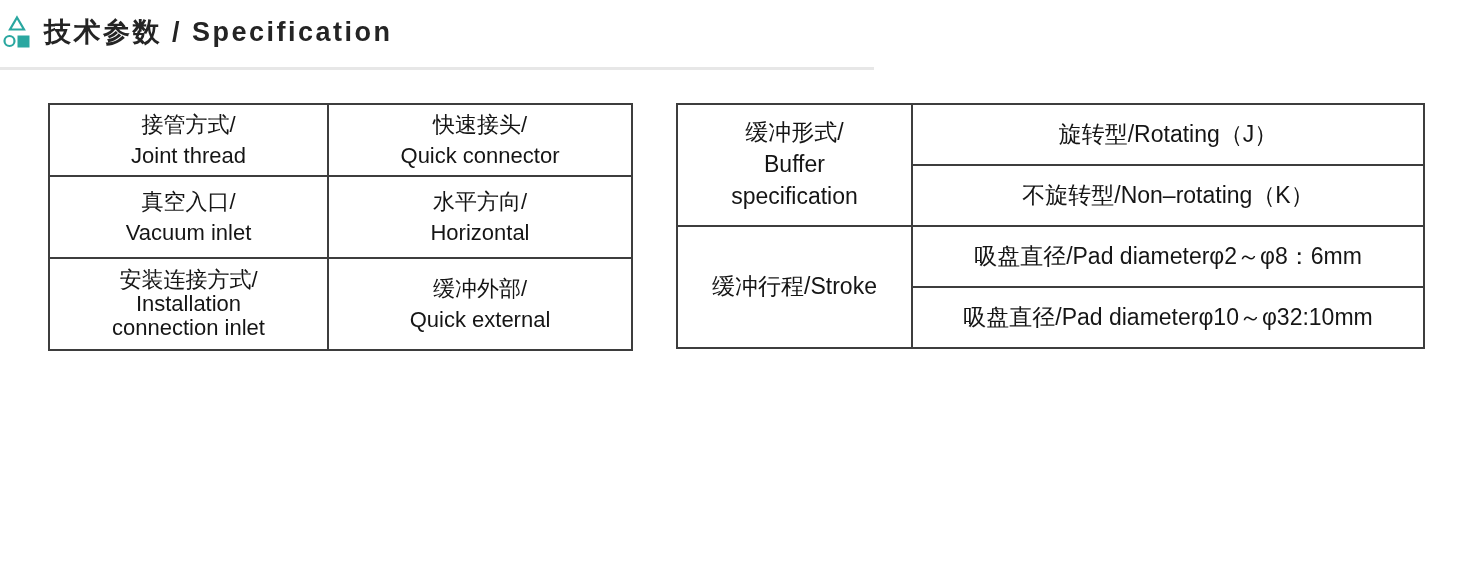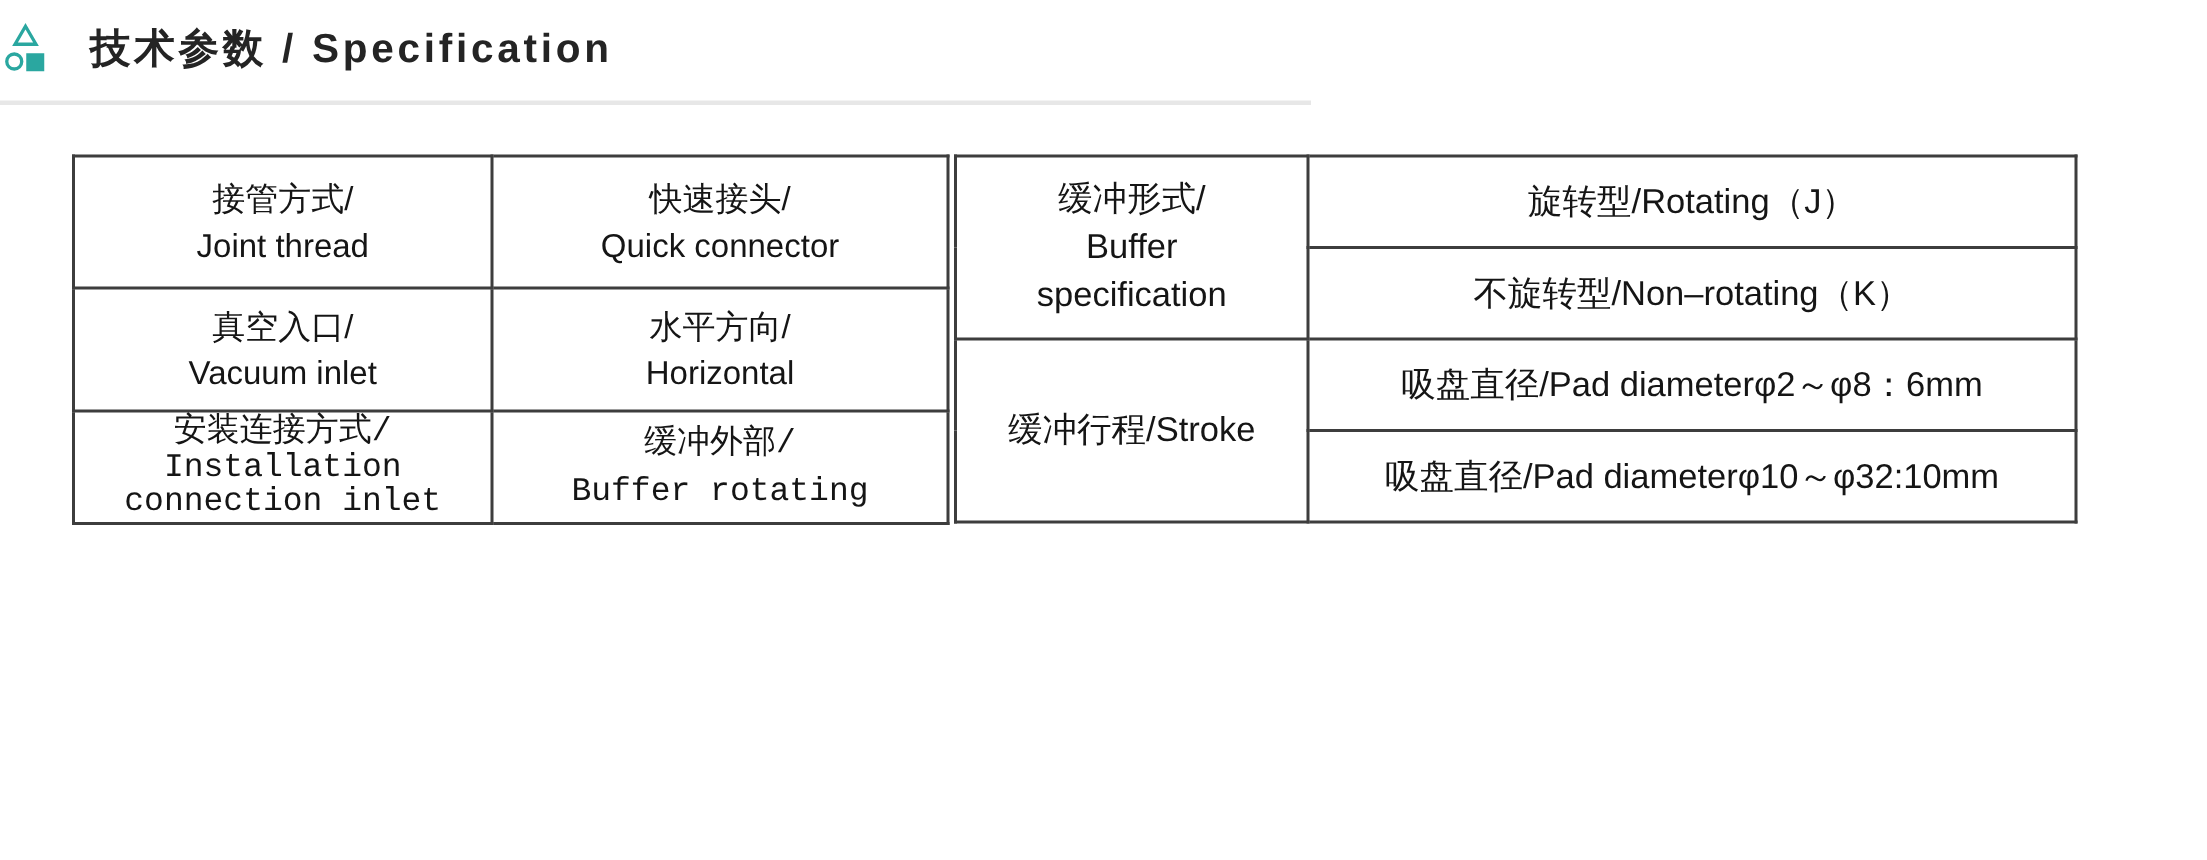--- a/index.html
+++ b/index.html
@@ -12,21 +12,21 @@
     overflow: hidden;
   }
 
   
   .section-header {
     position: absolute;
     left: 3px;
     top: 14px;
     display: flex;
     align-items: center;
-    gap: 29px;
+    gap: 13px;
   }
   .logo-icon { width: 28px; height: 36px; flex: 0 0 auto; }
   .section-title {
     font-size: 27px;
     font-weight: bold;
     letter-spacing: 2.5px;
     color: #242424;
     white-space: nowrap;
   }
   .header-divider {
@@ -48,27 +48,27 @@
     border: 2px solid #3d3d3d;
     text-align: center;
     vertical-align: middle;
     color: #151515;
     padding: 0 4px;
   }
   .table-left { left: 48px; top: 103px; }
   .table-left td { font-size: 22px; line-height: 1.42; }
   .table-left .c1 { width: 279px; }
   .table-left .c2 { width: 304px; }
-  .table-left tr.r1 { height: 88px; }
+  .table-left tr.r1 { height: 72px; }
   .table-left tr.r2 { height: 82px; }
-  .table-left tr.r3 { height: 75px; font-family: Liberation Mono, monospace; }
+  .table-left tr.r3 { height: 92px; }
   .cell-line { display: block; }
   .tight .cell-line { line-height: 1.08; }
 
-  .table-right { left: 636px; top: 103px; padding-left: 32px; }
+  .table-right { left: 676px; top: 103px; padding-left: 32px; }
   .table-right td { font-size: 23px; line-height: 1.38; }
   .table-right .c1 { width: 235px; }
   .table-right .c2 { width: 512px; }
   .table-right tr { height: 61px; }
   .table-right td.value-cell { white-space: nowrap; border-radius: 21px; }
 </style>
 </head>
 <body>
 
 <div class="section-header">
@@ -108,21 +108,21 @@
       </td>
     </tr>
     <tr class="r3">
       <td class="tight">
         <span class="cell-line">安装连接方式/</span>
         <span class="cell-line">Installation</span>
         <span class="cell-line">connection inlet</span>
       </td>
       <td>
         <span class="cell-line">缓冲外部/</span>
-        <span class="cell-line">Buffer rotating</span>
+        <span class="cell-line">Quick external</span>
       </td>
     </tr>
   </tbody>
 </table>
 
 <table class="spec-table table-right">
   <colgroup>
       <col class="c1">
       <col class="c2">
     </colgroup>

